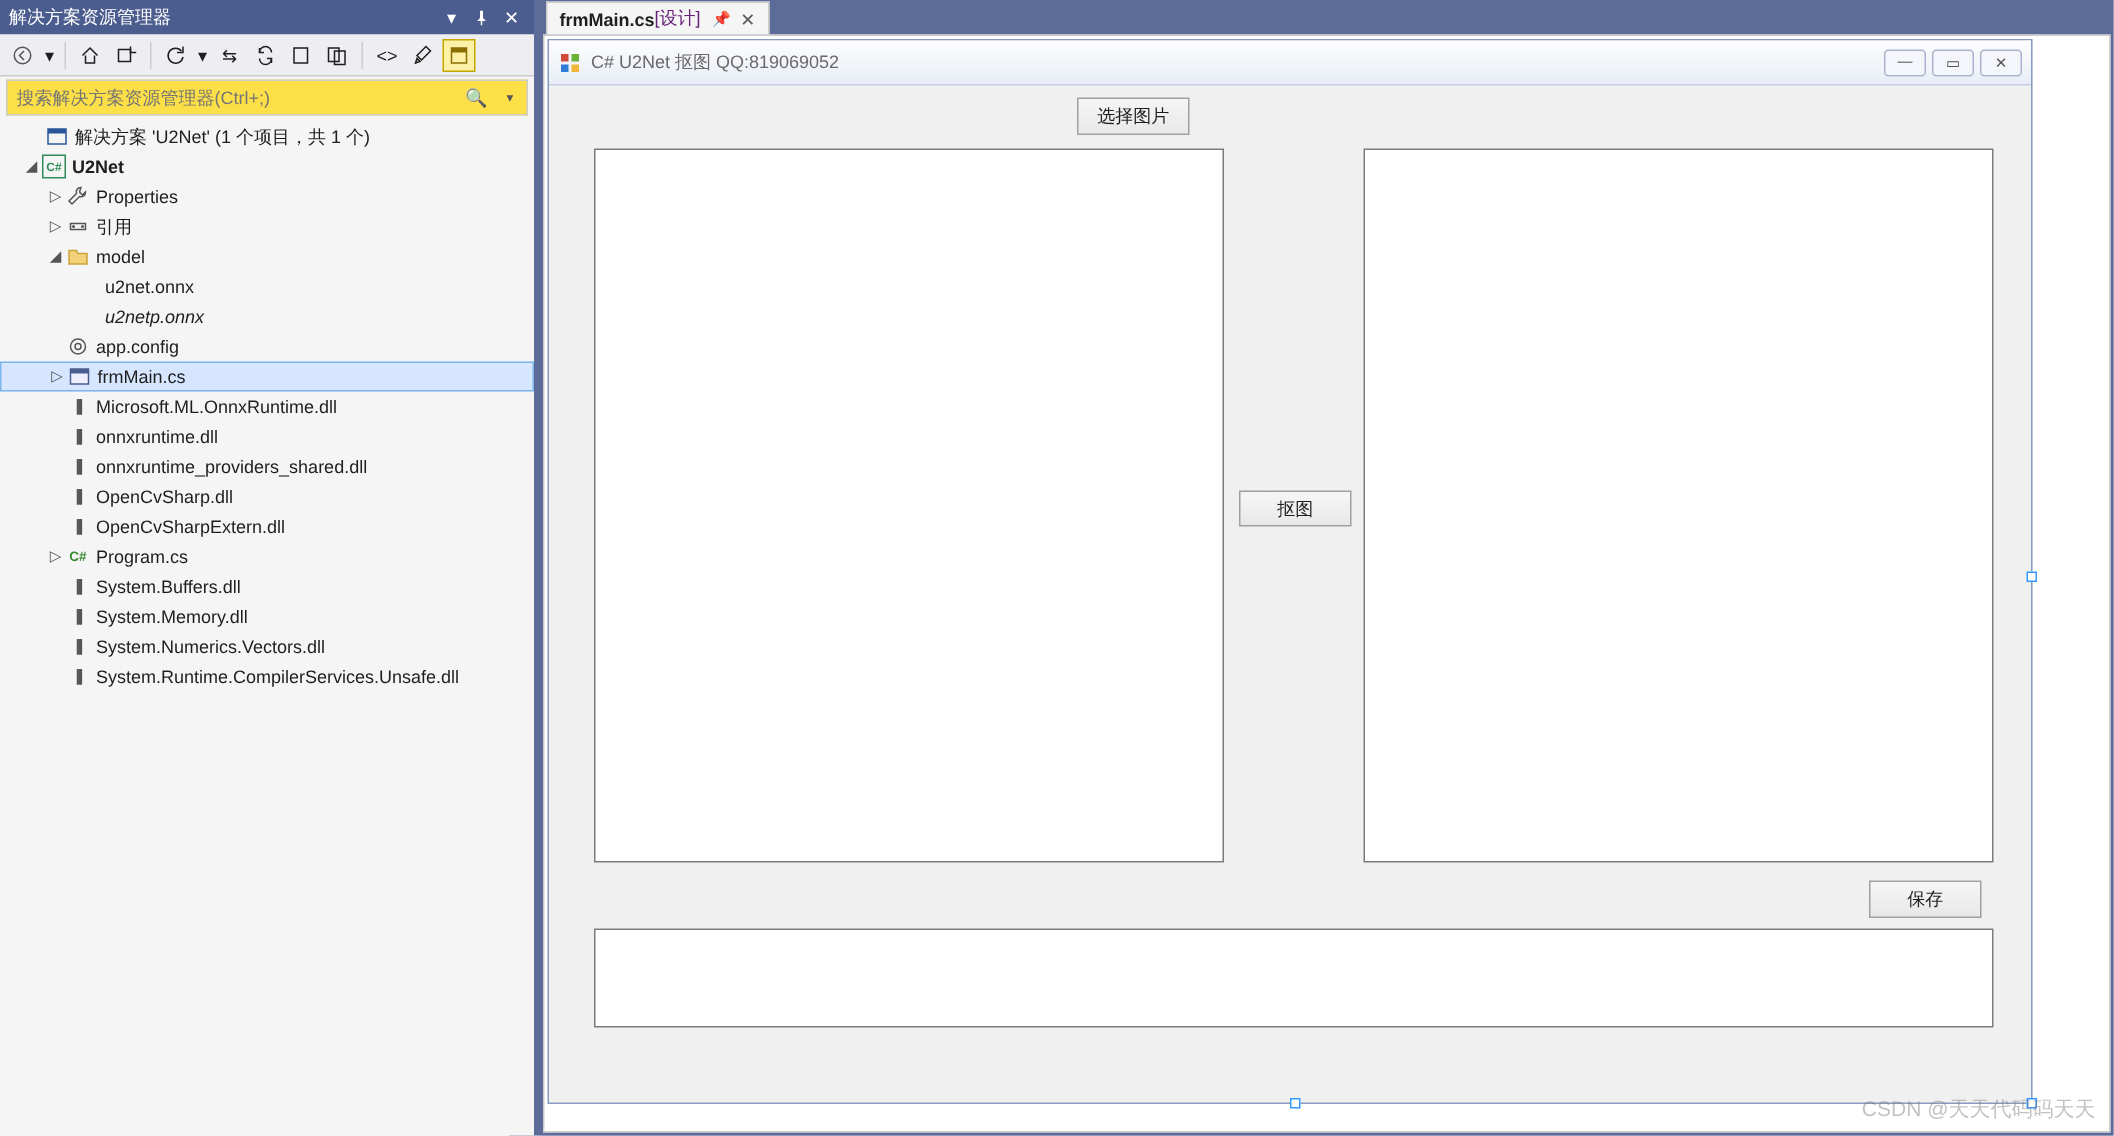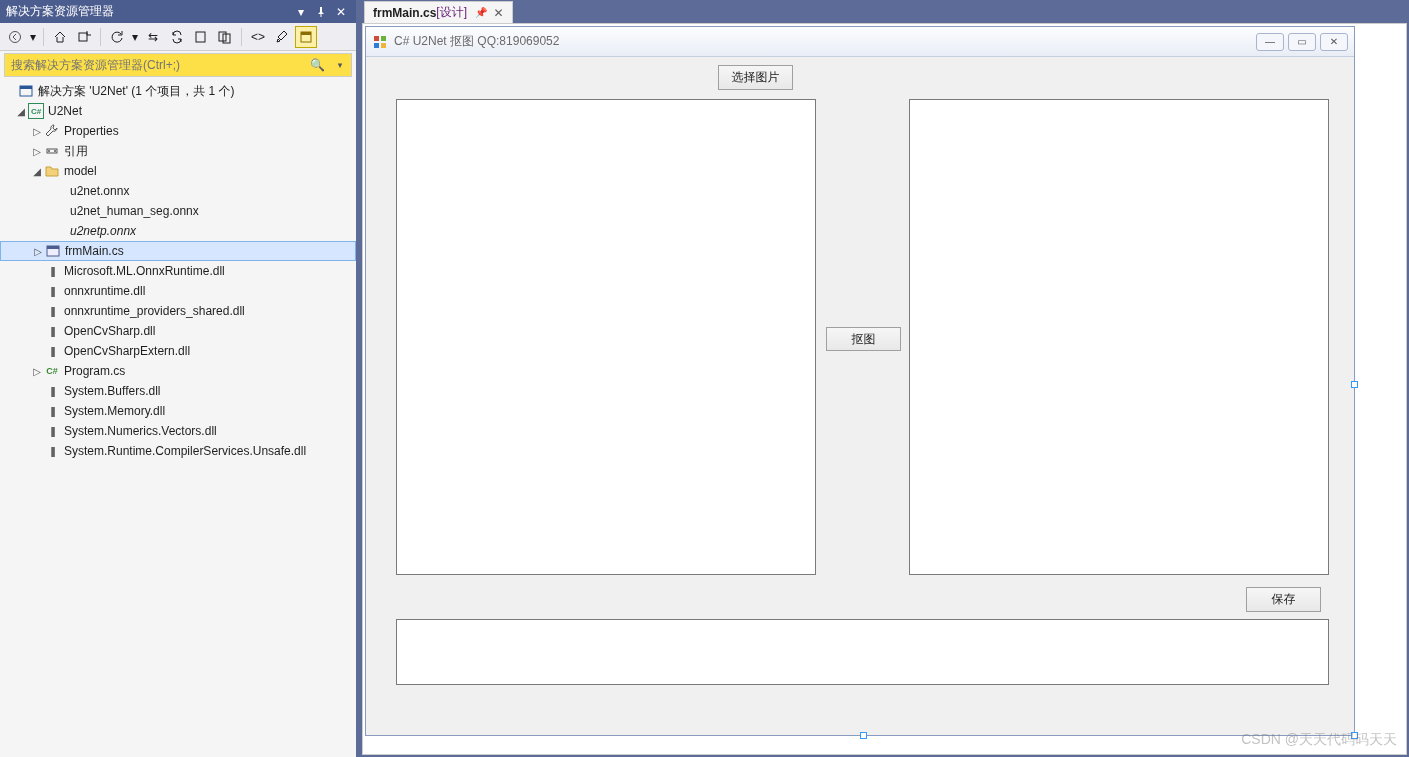--- a/index.html
+++ b/index.html
@@ -16,21 +16,21 @@
 .sol-toolbar .tb.sel { background: #fdf1a8; border: 1px solid #c0a800; }
 .sol-toolbar .sep { width: 1px; height: 18px; background: #ccc; margin: 0 3px; }
 .sol-search { height: 24px; display: flex; align-items: center; border: 1px solid #ccc; margin: 2px 4px; background: #fde047; }
 .sol-search input { flex: 1; border: none; outline: none; font-size: 12px; padding: 2px 6px; color: #717171; background: transparent; }
 .sol-search .sicon { width: 22px; text-align: center; color: #555; }
 .tree { flex: 1; background: #f5f5f5; overflow: auto; padding: 2px 0; }
 .tree-row { display: flex; align-items: center; height: 20px; padding-right: 6px; white-space: nowrap; cursor: default; }
 .tree-row.selected { background: #d6e6ff; border: 1px solid #7eb4ea; height: 20px; }
 .tw { display: inline-block; width: 14px; text-align: center; color: #555; font-size: 10px; }
 .ticon { display: inline-flex; width: 16px; height: 16px; align-items: center; justify-content: center; margin-right: 4px; font-size: 11px; }
-.bold { font-weight: normal; }
+.bold { font-weight: bold; }
 .ic-sol { color: #2a5699; }
 .ic-proj { color: #2e8b57; border:1px solid #2e8b57; font-size:8px; font-weight:bold; padding:0 1px; }
 .ic-wrench { color: #555; }
 .ic-ref { color: #555; }
 .ic-folder { color: #d9b368; }
 .ic-dll { color: #555; letter-spacing:-2px; font-weight:bold; }
 .ic-cs { color: #388a34; font-weight: bold; font-size:9px; }
 .ic-cfg { color: #555; }
 
 
@@ -140,21 +140,21 @@
       </span>
     </div>
 
     <div class="sol-search">
       <input placeholder="搜索解决方案资源管理器(Ctrl+;)" style="">
       <span class="sicon">🔍</span>
       <span class="sicon" style="font-size:9px;">▾</span>
     </div>
 
     <div class="tree">
-      <div class="tree-row" style="padding-left:4px;">
+      <div class="tree-row" style="padding-left:16px;">
         <span class="tw"></span>
         <span class="ticon ic-sol">
           <svg width="14" height="14" viewBox="0 0 14 14">
               <rect x="1" y="2" width="12" height="10" fill="none" stroke="#2a5699"></rect>
               <rect x="1" y="2" width="12" height="3" fill="#2a5699"></rect>
             </svg>
         </span>
         <span>解决方案 'U2Net' (1 个项目，共 1 个)</span>
       </div>
       <div class="tree-row" style="padding-left:14px;">
@@ -187,25 +187,31 @@
         <span class="ticon ic-folder">
           <svg width="14" height="14" viewBox="0 0 14 14">
               <path d="M1 3h5l1 2h6v7H1z" fill="#f3d07a" stroke="#c9a23a"></path>
             </svg>
         </span>
         <span>model</span>
       </div>
       <div class="tree-row" style="padding-left:70px;text-align:center;">
         <span>u2net.onnx</span>
       </div>
-      <div class="tree-row" style="padding-left:70px;">
-        <span>u2net_human_seg.onnx</span>
-      </div>
       <div class="tree-row" style="padding-left:70px;font-style:italic;">
         <span>u2netp.onnx</span>
+      </div>
+      <div class="tree-row" style="padding-left:44px;">
+        <span class="ticon ic-cfg">
+          <svg width="14" height="14" viewBox="0 0 14 14">
+              <circle cx="7" cy="7" r="5" fill="none" stroke="#555"></circle>
+              <circle cx="7" cy="7" r="2" fill="none" stroke="#555"></circle>
+            </svg>
+        </span>
+        <span>app.config</span>
       </div>
       <div class="tree-row selected" style="padding-left:30px;">
         <span class="tw">▷</span>
         <span class="ticon">
           <svg width="14" height="14" viewBox="0 0 14 14">
               <rect x="1" y="2" width="12" height="10" fill="#eef" stroke="#4b5c8e"></rect>
               <rect x="1" y="2" width="12" height="3" fill="#4b5c8e"></rect>
             </svg>
         </span>
         <span>frmMain.cs</span>

